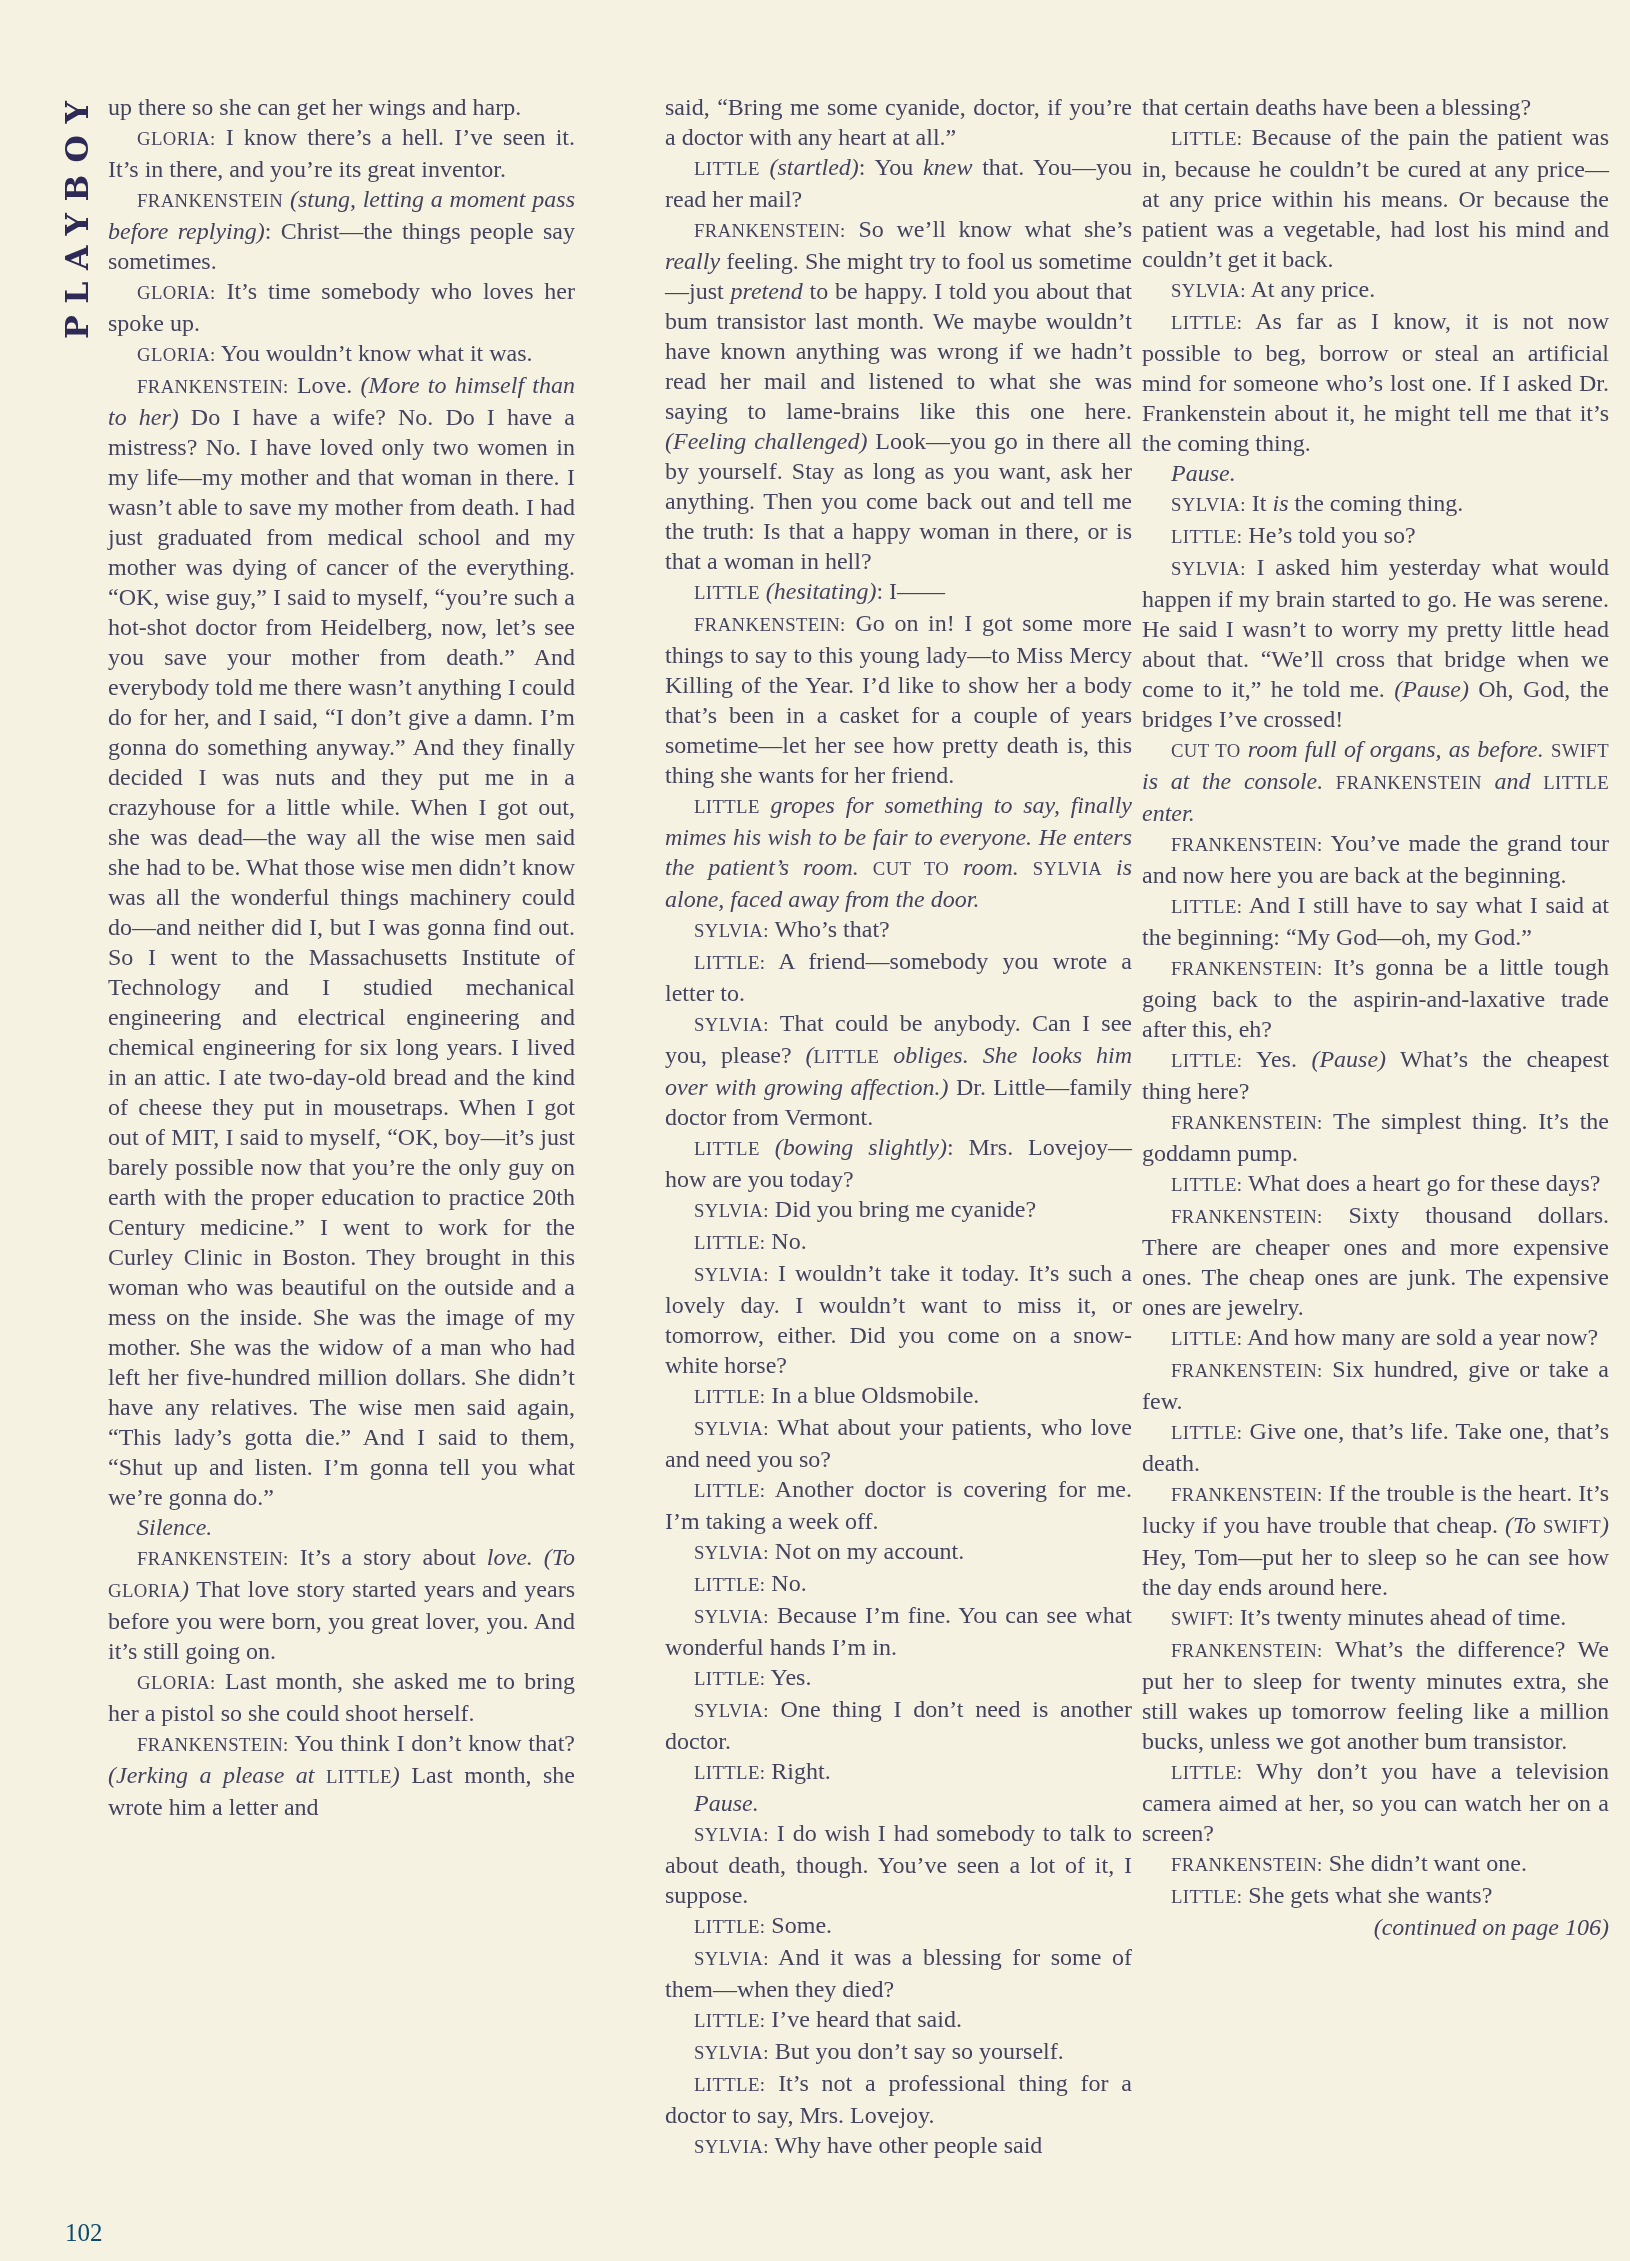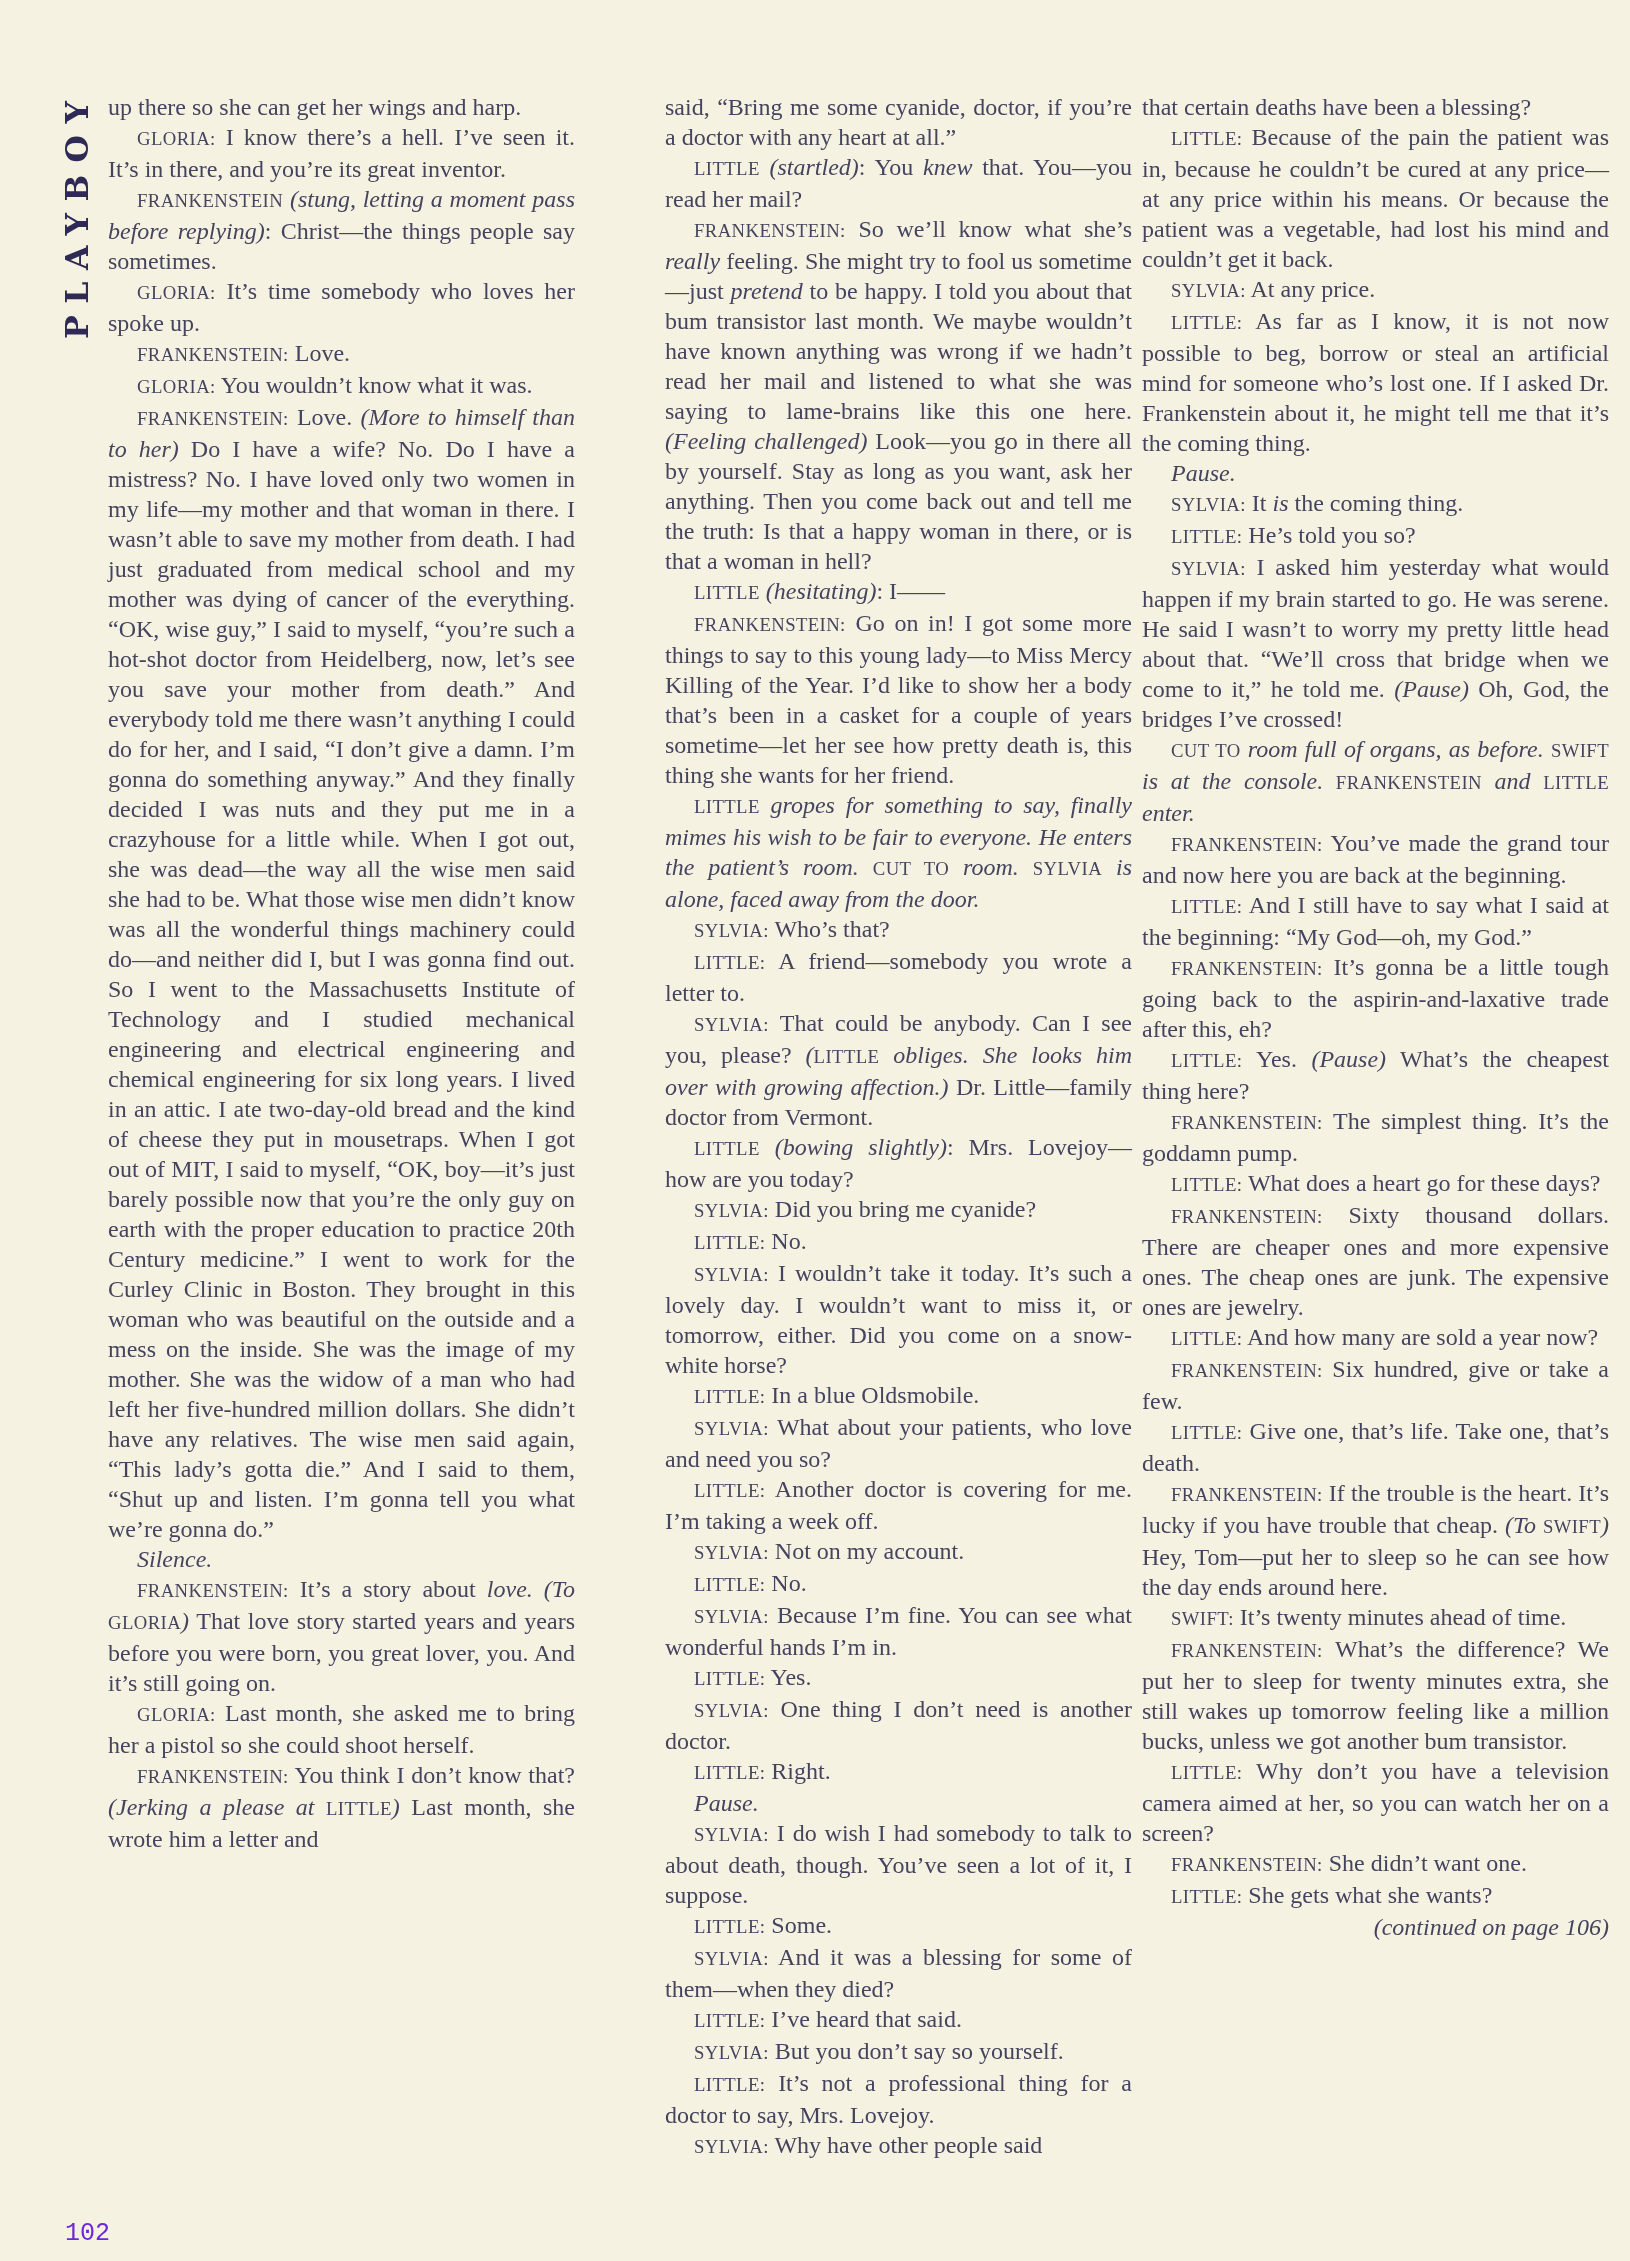--- a/index.html
+++ b/index.html
@@ -22,22 +22,22 @@
     font-weight: bold;
     font-size: 31.5px;
     letter-spacing: 11.6px;
     color: #2f2a55;
     white-space: nowrap;
   }
   .pagenum {
     position: absolute;
     left: 65px; top: 2219px;
     font-size: 25px;
-    color: #6d28d9;
-    font-family: Liberation Mono, monospace;
+    color: #0c4a6e;
+    font-family: Liberation Serif, serif;
     text-align: center;
   }
   .col {
     position: absolute;
     top: 92px;
     width: 467px;
     font-size: 24px;
     line-height: 30px;
     color: #45445e;
     text-align: justify;
@@ -55,21 +55,20 @@
 <body>
 
 <div class="page">
   <div class="masthead">PLAYBOY</div>
 
   <div class="col col-1">
       <p class=""><span class="seg-normal">up there so she can get her wings and harp.</span></p>
       <p class="indent"><span class="seg-smallcaps">GLORIA:</span><span class="seg-normal"> I know there’s a hell. I’ve seen it. It’s in there, and you’re its great inventor.</span></p>
       <p class="indent"><span class="seg-smallcaps">FRANKENSTEIN</span><span class="seg-italic"> (stung, letting a moment pass before replying)</span><span class="seg-normal">: Christ—the things people say sometimes.</span></p>
       <p class="indent"><span class="seg-smallcaps">GLORIA:</span><span class="seg-normal"> It’s time somebody who loves her spoke up.</span></p>
-      <p class="indent"><span class="seg-smallcaps">FRANKENSTEIN:</span><span class="seg-normal"> Love.</span></p>
       <p class="indent"><span class="seg-smallcaps">GLORIA:</span><span class="seg-normal"> You wouldn’t know what it was.</span></p>
       <p class="indent"><span class="seg-smallcaps">FRANKENSTEIN:</span><span class="seg-normal"> Love. </span><span class="seg-italic">(More to himself than to her)</span><span class="seg-normal"> Do I have a wife? No. Do I have a mistress? No. I have loved only two women in my life—my mother and that woman in there. I wasn’t able to save my mother from death. I had just graduated from medical school and my mother was dying of cancer of the everything. “OK, wise guy,” I said to myself, “you’re such a hot-shot doctor from Heidelberg, now, let’s see you save your mother from death.” And everybody told me there wasn’t anything I could do for her, and I said, “I don’t give a damn. I’m gonna do something anyway.” And they finally decided I was nuts and they put me in a crazyhouse for a little while. When I got out, she was dead—the way all the wise men said she had to be. What those wise men didn’t know was all the wonderful things machinery could do—and neither did I, but I was gonna find out. So I went to the Massachusetts Institute of Technology and I studied mechanical engineering and electrical engineering and chemical engineering for six long years. I lived in an attic. I ate two-day-old bread and the kind of cheese they put in mousetraps. When I got out of MIT, I said to myself, “OK, boy—it’s just barely possible now that you’re the only guy on earth with the proper education to practice 20th Century medicine.” I went to work for the Curley Clinic in Boston. They brought in this woman who was beautiful on the outside and a mess on the inside. She was the image of my mother. She was the widow of a man who had left her five-hundred million dollars. She didn’t have any relatives. The wise men said again, “This lady’s gotta die.” And I said to them, “Shut up and listen. I’m gonna tell you what we’re gonna do.”</span></p>
       <p class="indent"><span class="seg-italic">Silence.</span></p>
       <p class="indent"><span class="seg-smallcaps">FRANKENSTEIN:</span><span class="seg-normal"> It’s a story about </span><span class="seg-italic">love. (To </span><span class="seg-smallcaps">GLORIA</span><span class="seg-italic">)</span><span class="seg-normal"> That love story started years and years before you were born, you great lover, you. And it’s still going on.</span></p>
       <p class="indent"><span class="seg-smallcaps">GLORIA:</span><span class="seg-normal"> Last month, she asked me to bring her a pistol so she could shoot herself.</span></p>
       <p class="indent"><span class="seg-smallcaps">FRANKENSTEIN:</span><span class="seg-normal"> You think I don’t know that? </span><span class="seg-italic">(Jerking a please at </span><span class="seg-smallcaps">LITTLE</span><span class="seg-italic">)</span><span class="seg-normal"> Last month, she wrote him a letter and</span></p>
     </div>
   <div class="col col-2">
       <p class=""><span class="seg-normal">said, “Bring me some cyanide, doctor, if you’re a doctor with any heart at all.”</span></p>
       <p class="indent"><span class="seg-smallcaps">LITTLE</span><span class="seg-italic"> (startled)</span><span class="seg-normal">: You </span><span class="seg-italic">knew</span><span class="seg-normal"> that. You—you read her mail?</span></p>

